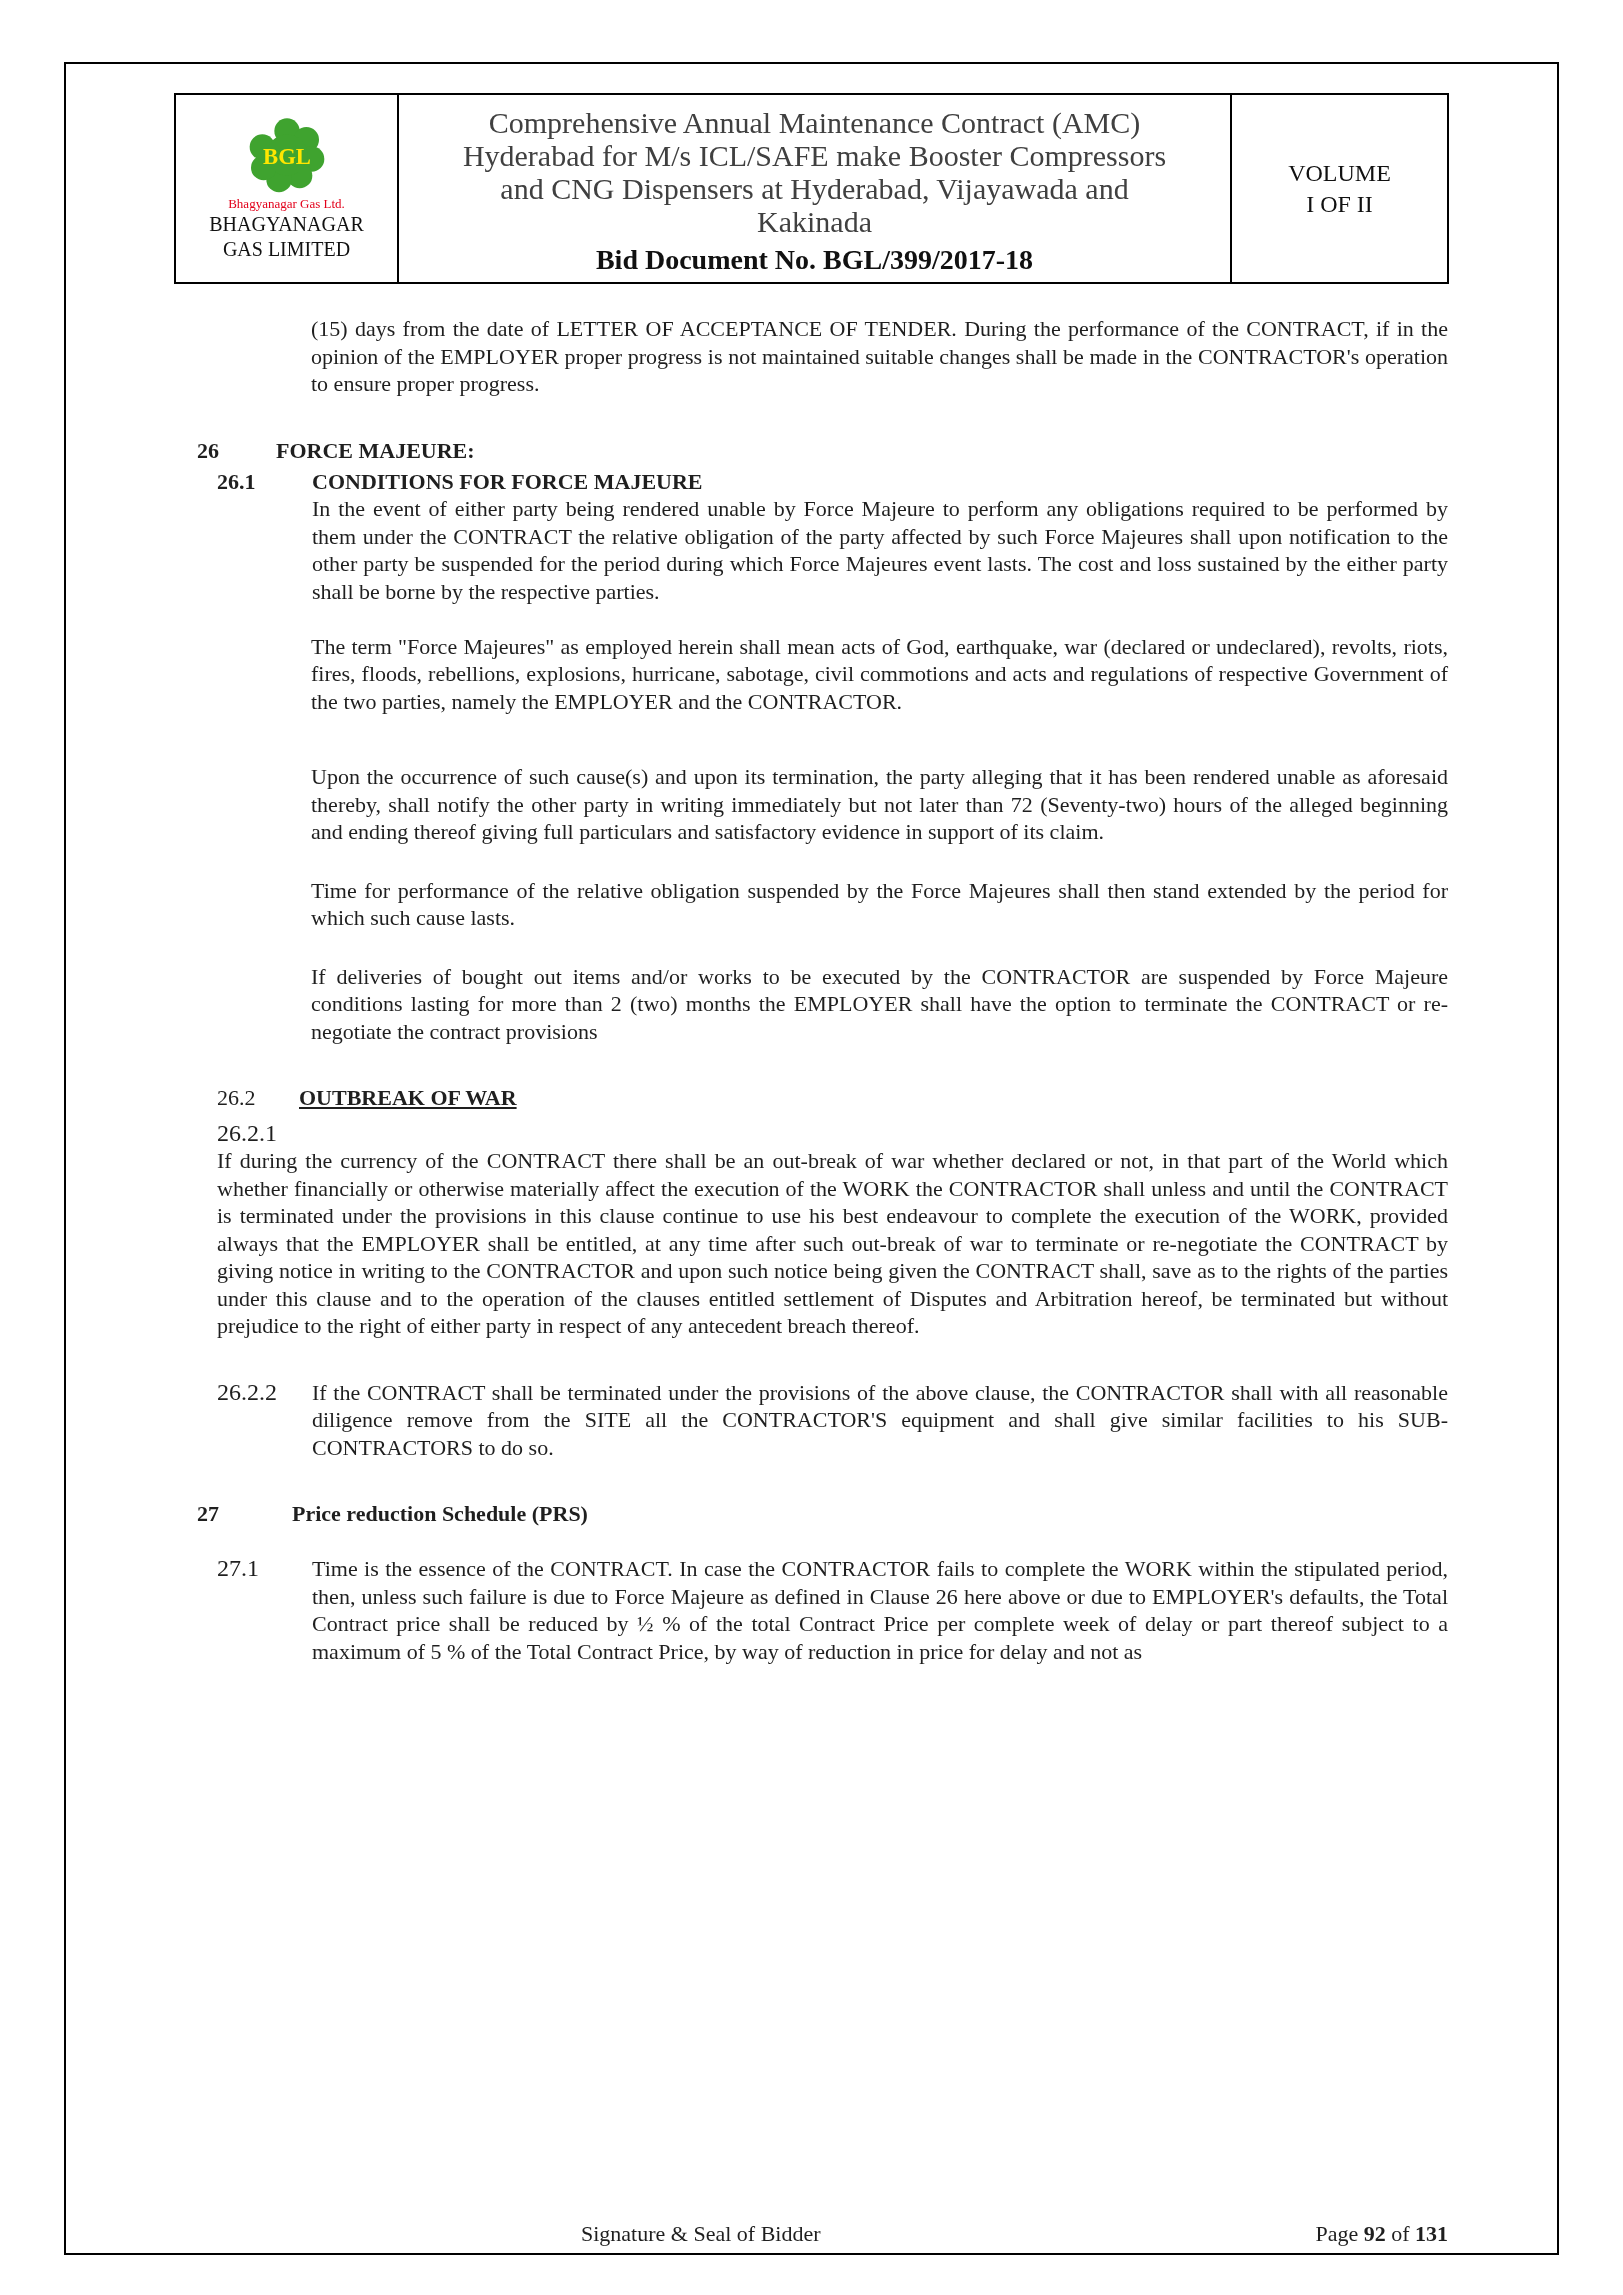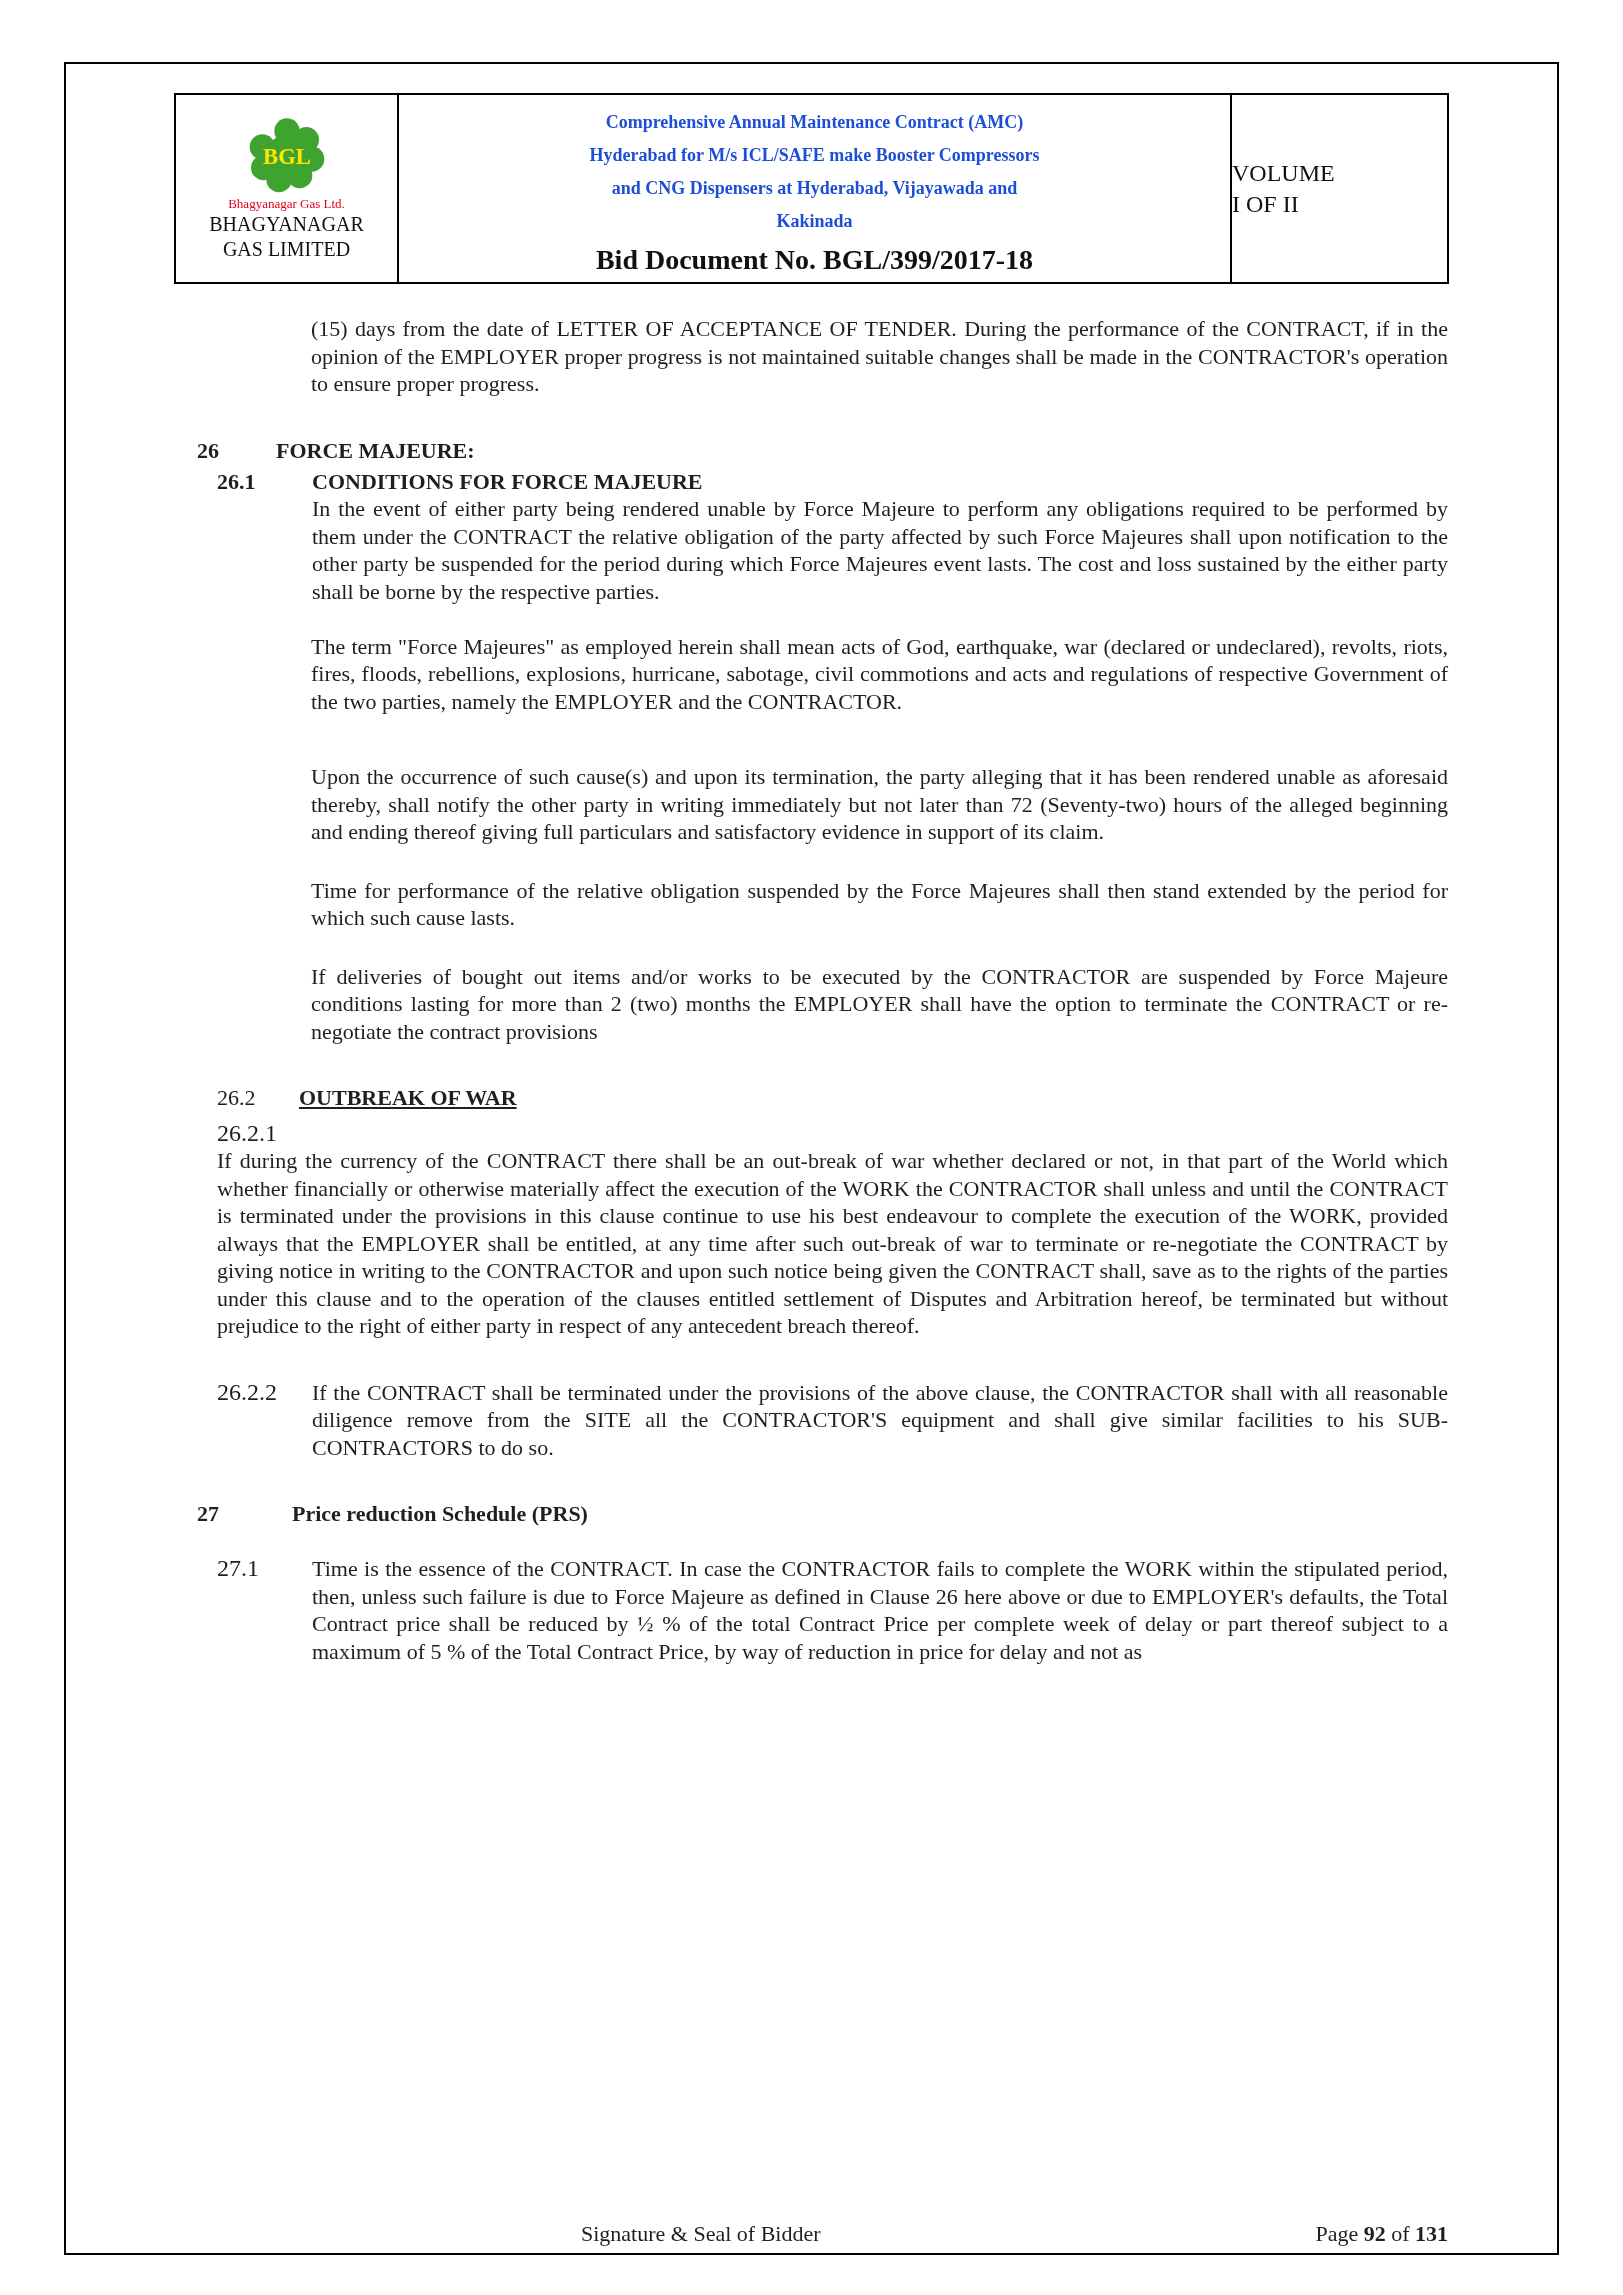--- a/index.html
+++ b/index.html
@@ -13,23 +13,23 @@
 
   
   .header-table { width:1275px; margin:29px auto 0; border-collapse:collapse; table-layout:fixed; }
   .header-table td { border:2px solid #000; vertical-align:middle; }
   .logo-cell { width:223px; text-align:center; padding:7.9px 5.2px; }
   .logo { width:80px; height:80px; display:block; margin:0 auto; }
   .logo-text { font-family:"Liberation Serif", serif; font-size:34px; font-weight:bold; fill:#ffe600; text-anchor:middle; }
   .brand { color:#e2001a; font-size:13px; margin-top:1.3px; }
   .company { font-size:20px; line-height:25px; color:#111; }
   .title-cell { text-align:center; padding:10.5px 26px 6.5px; }
-  .doc-title { font-size:18px; font-weight:bold; line-height:33px; color:#1d4ed8; }
+  .doc-title { font-size:30px; font-weight:normal; line-height:33px; color:#404040; }
   .bid-no { font-size:28px; font-weight:bold; margin-top:6px; color:#111; }
-  .volume-cell { width:217px; font-size:24px; line-height:31px; color:#111; }
+  .volume-cell { width:217px; text-align:center; font-size:24px; line-height:31px; color:#111; }
 
   
   .content { margin-top:31px; font-size:22px; line-height:27.5px; }
   .para { margin-left:245px; margin-right:109px; text-align:justify; }
   .block { display:flex; margin-right:109px; }
   .h1-block { margin-left:131px; }
   .sub-block, .np-block, .h2-block { margin-left:151px; }
   .num { flex:0 0 auto; }
   .w120 { width:79px; }
   .w125 { width:82px; }

